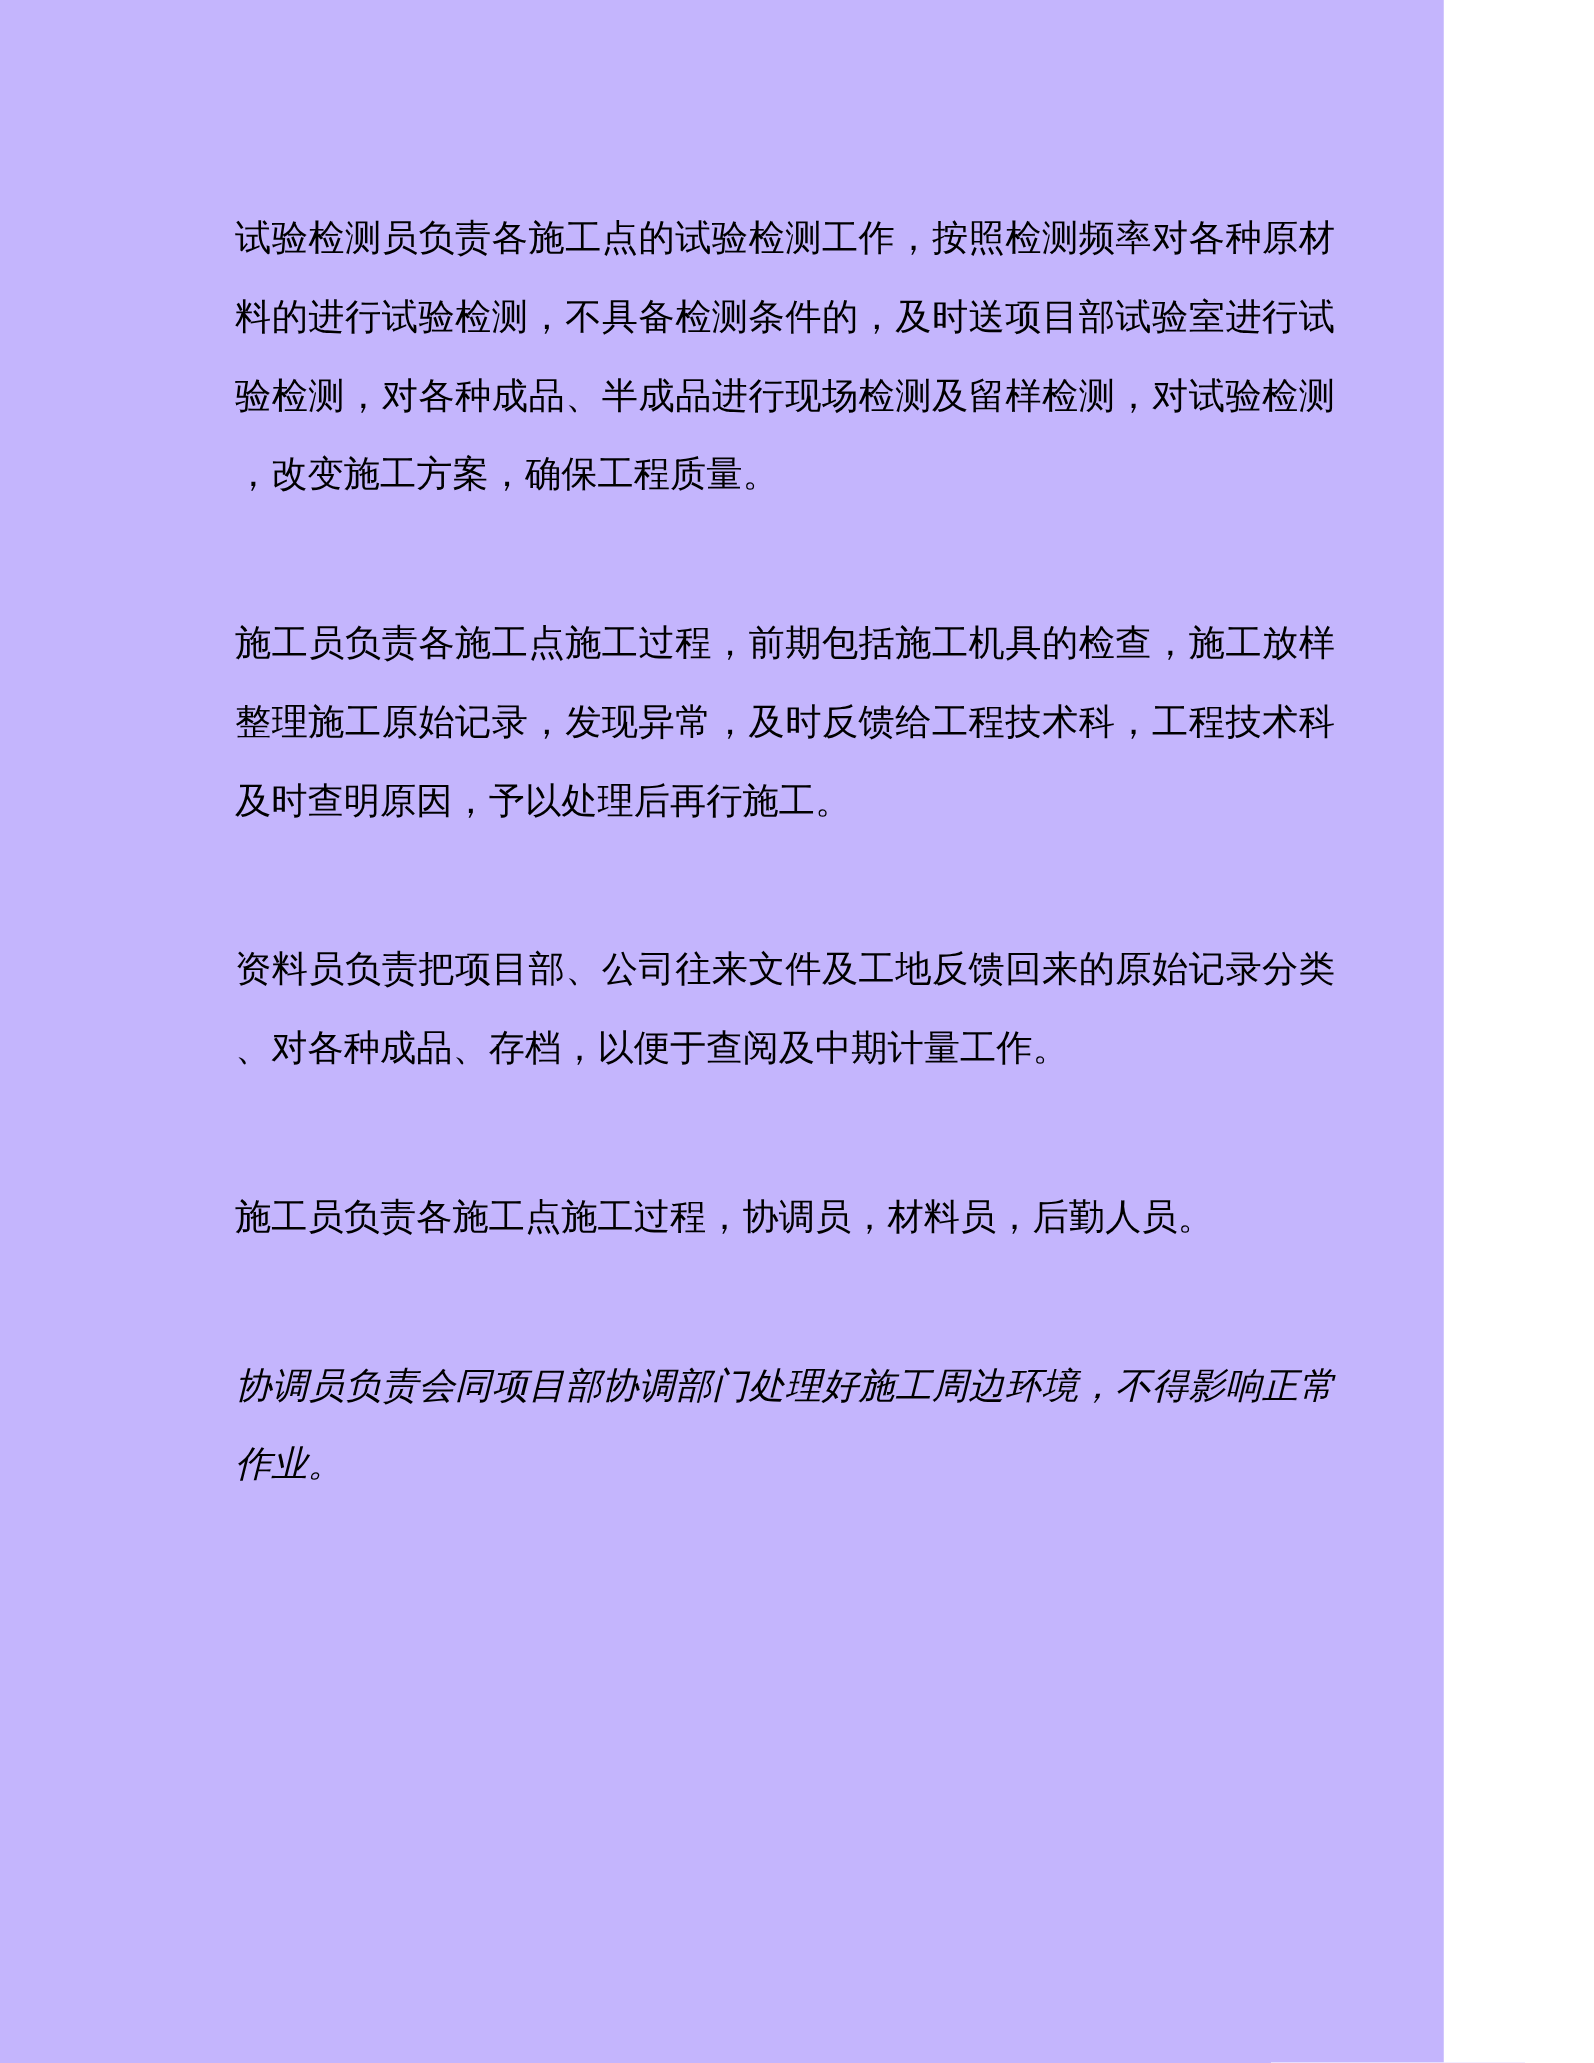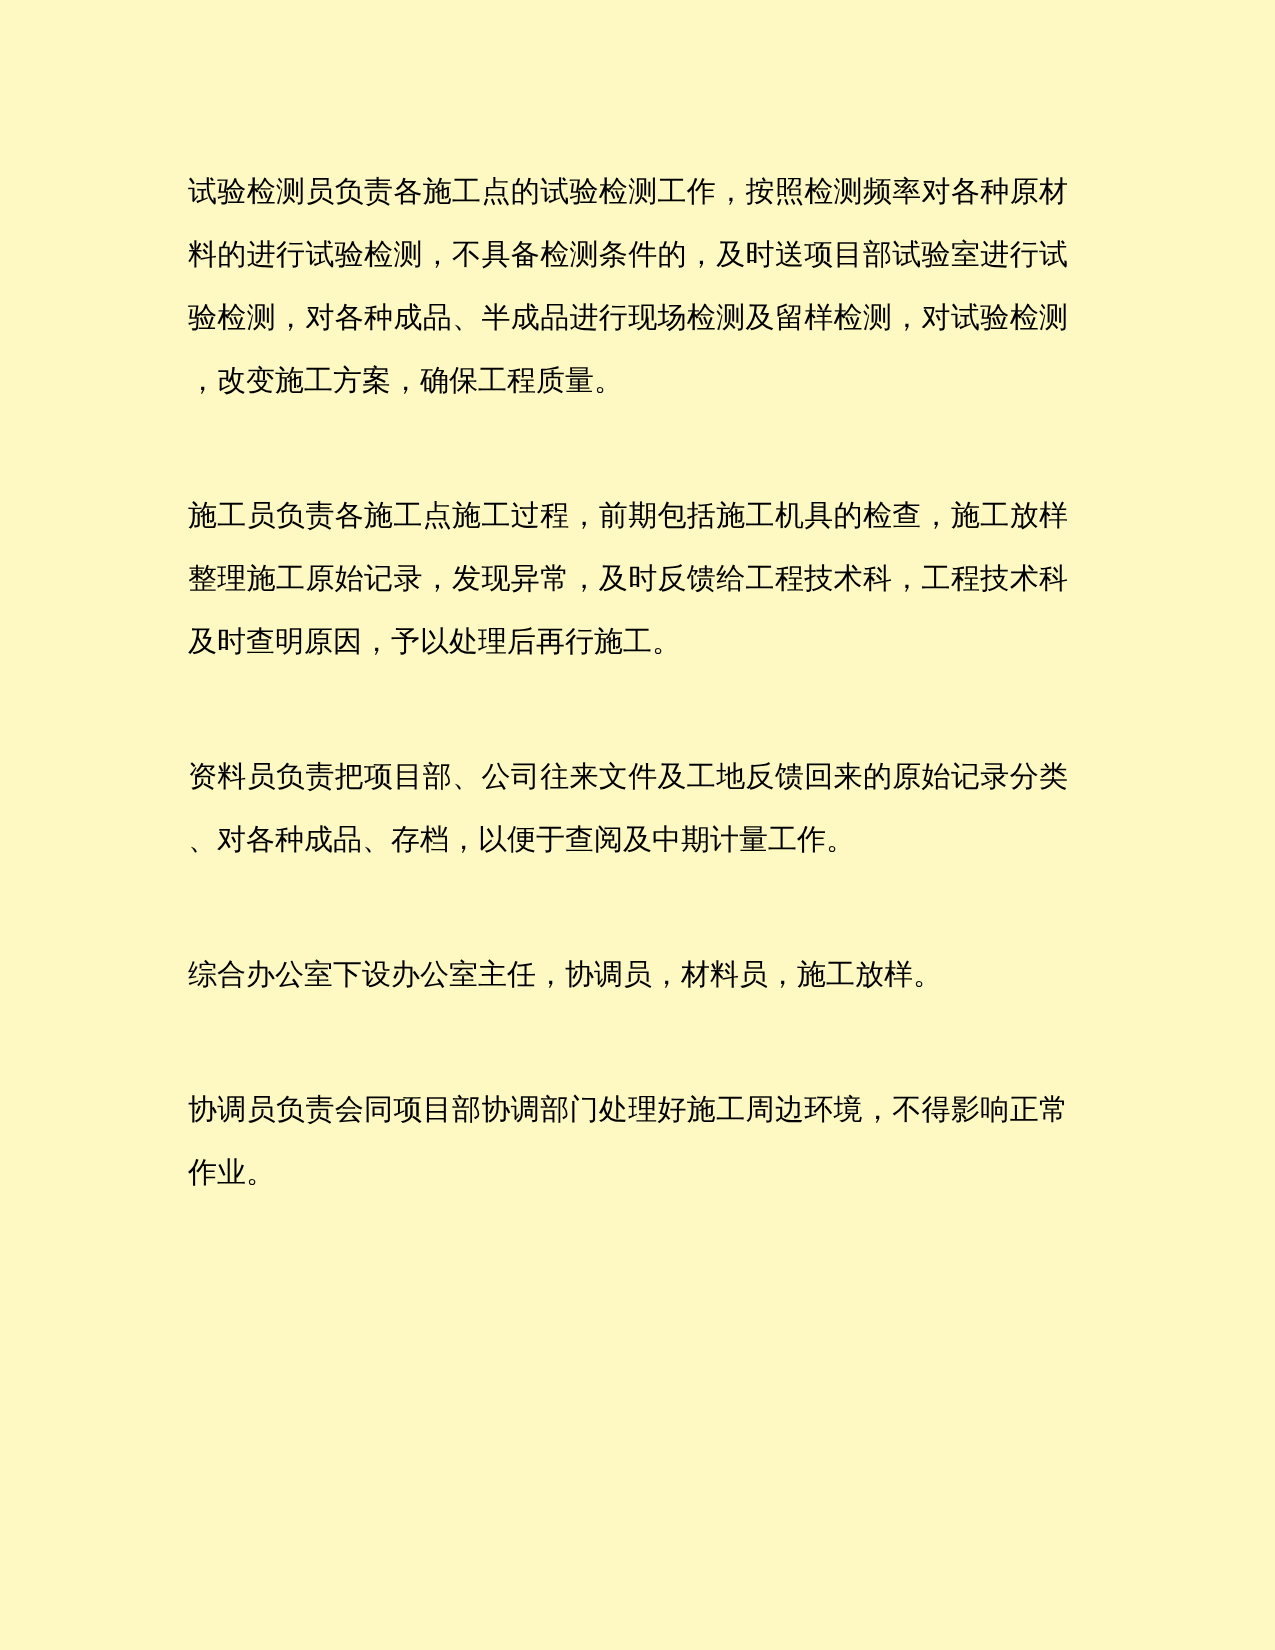--- a/index.html
+++ b/index.html
@@ -2,35 +2,35 @@
 <html><head>
 <meta charset="utf-8">
 <style>
   html, body {
     margin: 0;
     padding: 0;
     background: #ffffff;
   }
   .page {
     position: relative;
-    width: 1275px;
+    width: 1155px;
     height: 1650px;
-    background: #fef9c3;
+    background: #c4b5fd;
     box-sizing: border-box;
     padding: 160px 0 0 188px;
     overflow: hidden;
     font-family: "Liberation Serif", "DejaVu Serif", serif;
     font-size: 29px;
     color: #000000;
   }
   .para {
     width: 880px;
     margin: 0 0 72px 0;
   }
-  .para:last-child { margin-bottom: 0; }
+  .para:last-child { margin-bottom: 0; font-style: italic; }
   .line {
     height: 63px;
     line-height: 63px;
     white-space: nowrap;
     letter-spacing: 0;
   }
   
   .j {
     text-align: justify;
     text-align-last: justify;
@@ -54,21 +54,21 @@
     <div class="line j">整理施工原始记录，发现异常，及时反馈给工程技术科，工程技术科</div>
     <div class="line">及时查明原因，予以处理后再行施工。</div>
   </div>
 
   <div class="para">
     <div class="line j">资料员负责把项目部、公司往来文件及工地反馈回来的原始记录分类</div>
     <div class="line">、对各种成品、存档，以便于查阅及中期计量工作。</div>
   </div>
 
   <div class="para">
-    <div class="line">综合办公室下设办公室主任，协调员，材料员，施工放样。</div>
+    <div class="line">施工员负责各施工点施工过程，协调员，材料员，后勤人员。</div>
   </div>
 
   <div class="para">
     <div class="line j">协调员负责会同项目部协调部门处理好施工周边环境，不得影响正常</div>
     <div class="line">作业。</div>
   </div>
 
 </div>
 
 </body></html>

